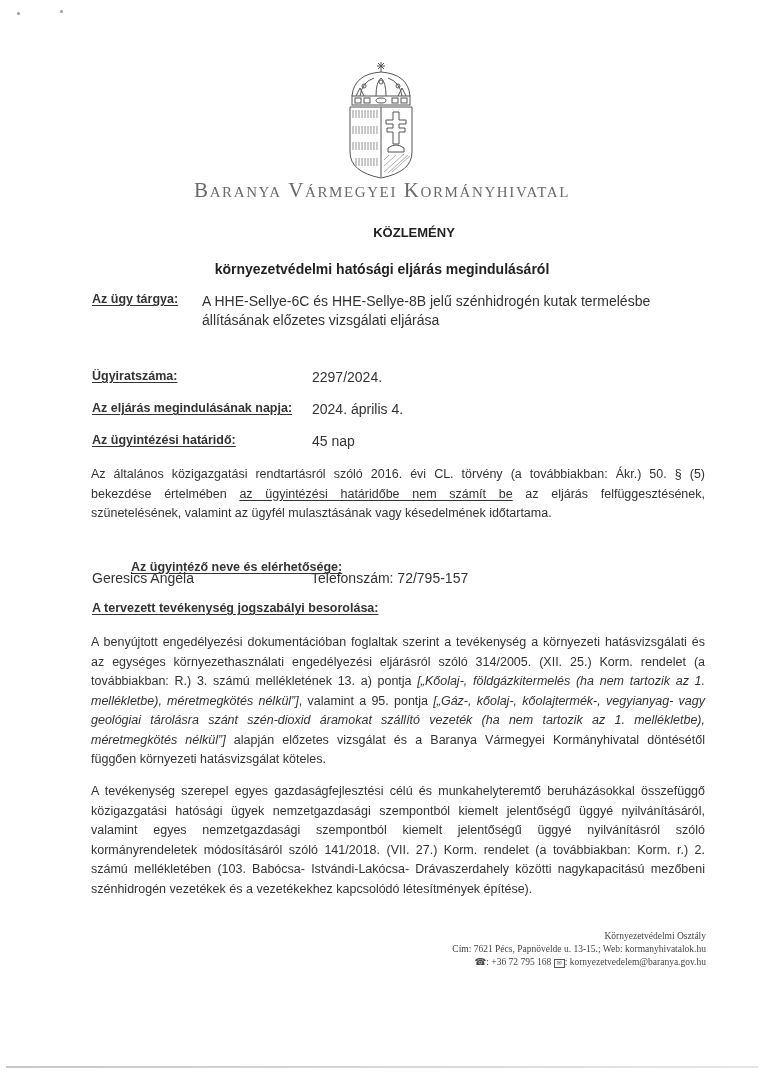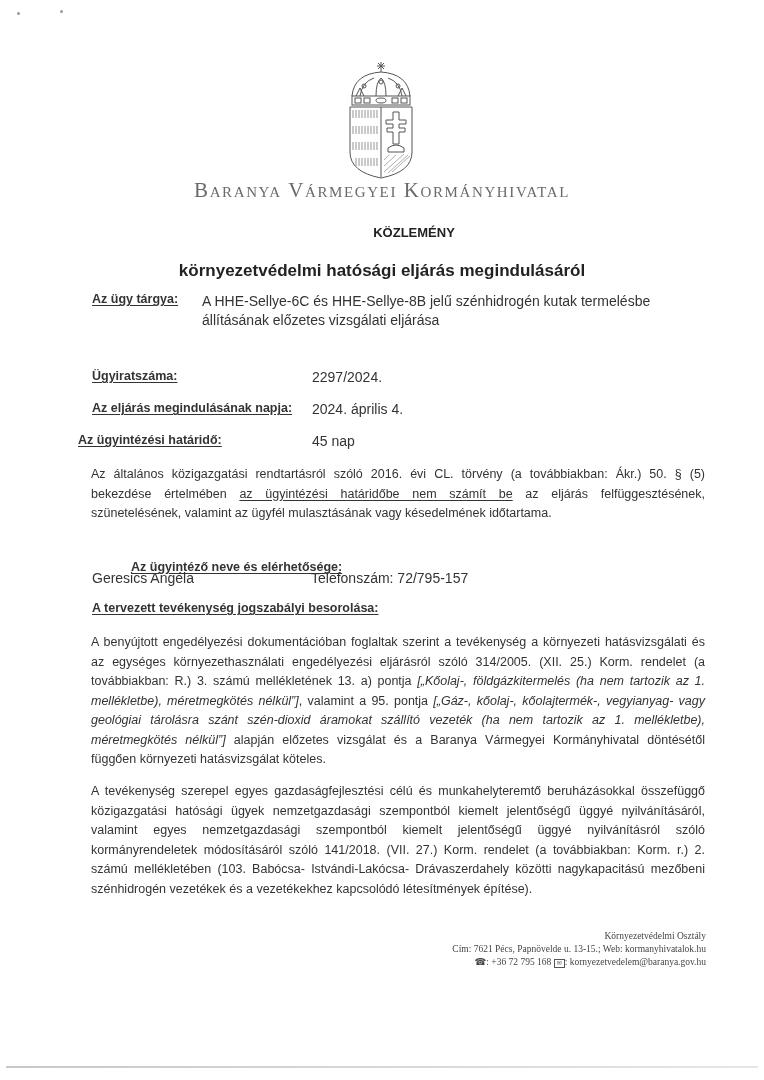--- a/index.html
+++ b/index.html
@@ -9,21 +9,21 @@
   }
   .abs { position: absolute; }
   .dot { position: absolute; width: 3px; height: 3px; background: #9a9a9a; border-radius: 50%; }
   .crest { left: 344px; top: 60px; width: 74px; height: 120px; }
   .org-title {
     left: 0; width: 764px; top: 178px; text-align: center;
     font-family: "Liberation Serif", serif; font-size: 21px; letter-spacing: 1.6px;
     color: #6a6a6a; font-variant: small-caps;
   }
   .doc-title { left: 0; width: 764px; top: 225px; text-align: center; font-weight: bold; font-size: 13px; color: #222; padding-left: 32px; }
-  .doc-subtitle { left: 0; width: 764px; top: 261px; text-align: center; font-weight: bold; font-size: 17px; color: #222; }
+  .doc-subtitle { left: 0; width: 764px; top: 261px; text-align: center; font-weight: bold; font-size: 14px; color: #222; }
   .label {
     font-weight: bold; font-size: 12.5px; color: #333; text-decoration: underline; text-underline-offset: 2px;
   }
   .val { font-size: 14px; color: #333; }
   .para {
     left: 91px; width: 614px; font-size: 12.5px; line-height: 19.5px; color: #333; text-align: justify;
   }
   .para i { font-style: italic; }
   .ul { text-decoration: underline; text-underline-offset: 2px; }
   .footer {
@@ -122,21 +122,21 @@
 <div class="abs doc-title">KÖZLEMÉNY</div>
 <div class="abs doc-subtitle">környezetvédelmi hatósági eljárás megindulásáról</div>
 
 <div class="abs label" style="left:92px;top:292px;">Az ügy tárgya:</div>
 <div class="abs val" style="left:202px;top:292px;width:510px;line-height:19px;">A HHE-Sellye-6C és HHE-Sellye-8B jelű szénhidrogén kutak termelésbe állításának előzetes vizsgálati eljárása</div>
 
 <div class="abs label" style="left:92px;top:369px;">Ügyiratszáma:</div>
 <div class="abs val" style="left:312px;top:369px;">2297/2024.</div>
 <div class="abs label" style="left:92px;top:401px;">Az eljárás megindulásának napja:</div>
 <div class="abs val" style="left:312px;top:401px;">2024. április 4.</div>
-<div class="abs label" style="left:78px;top:433px;">Az ügyintézési határidő:</div>
+<div class="abs label" style="left:92px;top:433px;">Az ügyintézési határidő:</div>
 <div class="abs val" style="left:312px;top:433px;">45 nap</div>
 
 <div class="abs para" style="top:465px;"><span>Az általános közigazgatási rendtartásról szóló 2016. évi CL. törvény (a továbbiakban: Ákr.) 50. § (5) bekezdése értelmében </span><span class="ul">az ügyintézési határidőbe nem számít be</span><span> az eljárás felfüggesztésének, szünetelésének, valamint az ügyfél mulasztásának vagy késedelmének időtartama.</span></div>
 
 <div class="abs label" style="left:92px;top:560px;margin-left:39px;">Az ügyintéző neve és elérhetősége:</div>
 <div class="abs val" style="left:92px;top:570px;">Geresics Angéla</div>
 <div class="abs val" style="left:311px;top:570px;">Telefonszám: 72/795-157</div>
 
 <div class="abs label" style="left:92px;top:601px;">A tervezett tevékenység jogszabályi besorolása:</div>
 <div class="abs para" style="top:633px;"><span>A benyújtott engedélyezési dokumentációban foglaltak szerint a tevékenység a környezeti hatásvizsgálati és az egységes környezethasználati engedélyezési eljárásról szóló 314/2005. (XII. 25.) Korm. rendelet (a továbbiakban: R.) 3. számú mellékletének 13. a) pontja </span><i>[„Kőolaj-, földgázkitermelés (ha nem tartozik az 1. mellékletbe), méretmegkötés nélkül”]</i><span>, valamint a 95. pontja </span><i>[„Gáz-, kőolaj-, kőolajtermék-, vegyianyag- vagy geológiai tárolásra szánt szén-dioxid áramokat szállító vezeték (ha nem tartozik az 1. mellékletbe), méretmegkötés nélkül”]</i><span> alapján előzetes vizsgálat és a Baranya Vármegyei Kormányhivatal döntésétől függően környezeti hatásvizsgálat köteles.</span></div>

